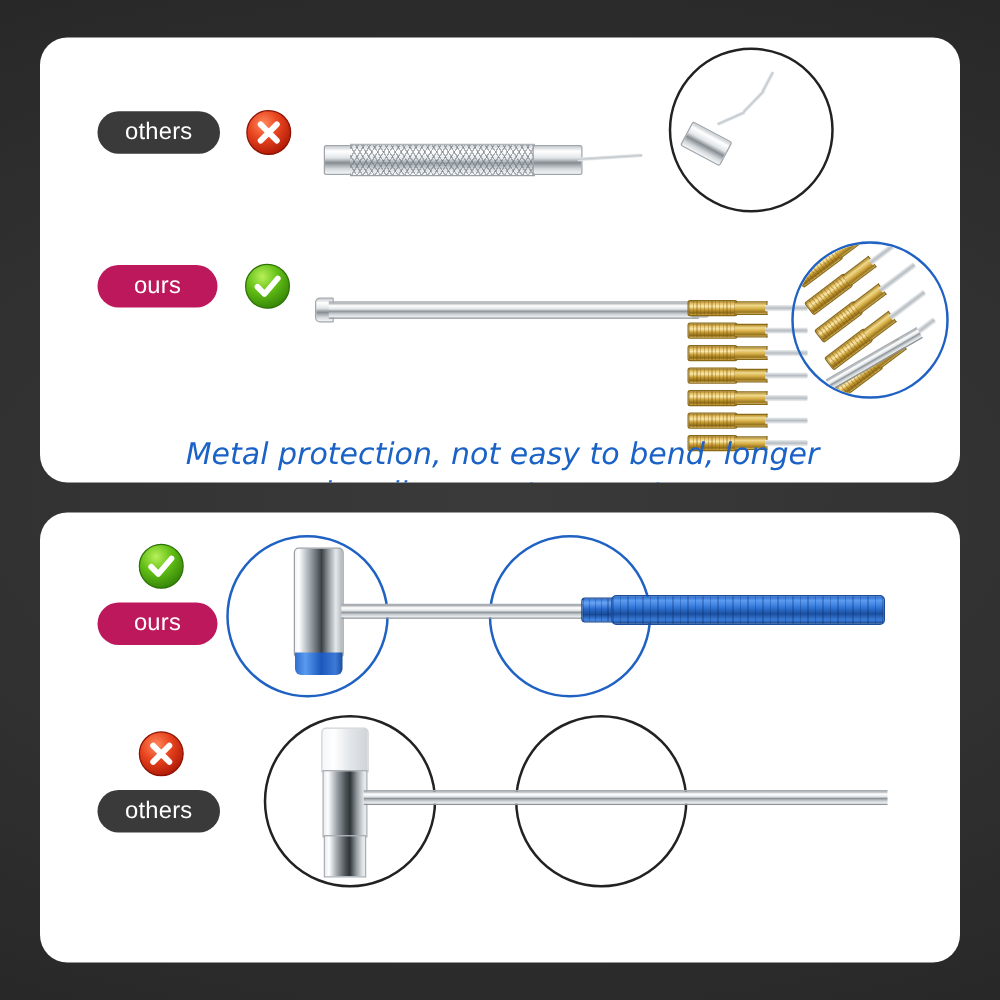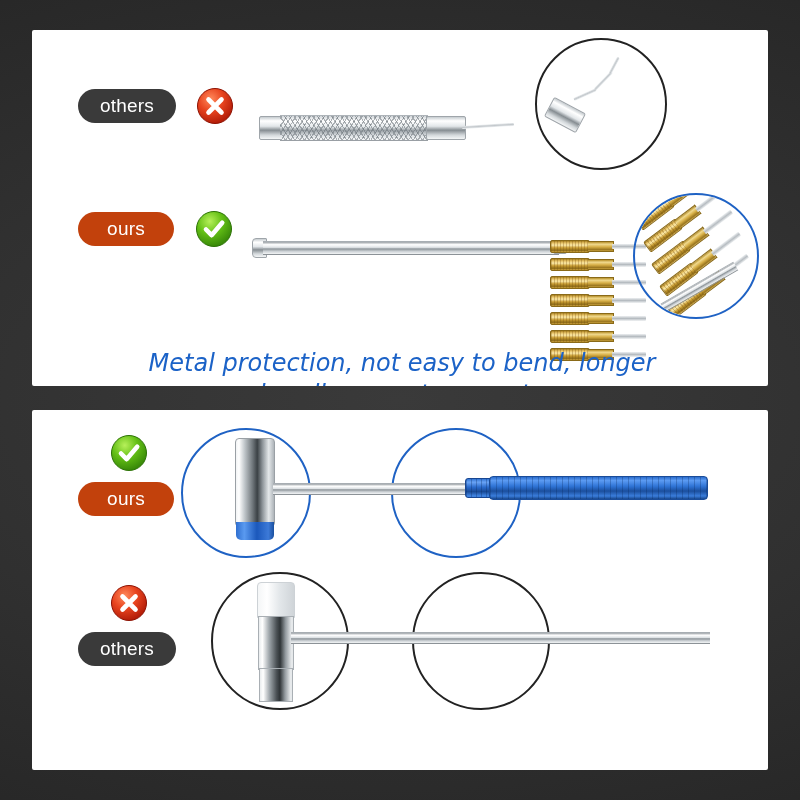--- a/index.html
+++ b/index.html
@@ -13,40 +13,40 @@
     position:absolute;inset:0;
     background:
       radial-gradient(ellipse 900px 500px at 50% 50%, #3a3a3a 0%, #303030 55%, #262626 100%);
   }
   .stage{position:absolute;inset:0;}
 
   
   .panel{
     position:absolute;
     background:#ffffff;
-    border-radius:2px;
+    border-radius:22px;
     overflow:hidden;
   }
   #panel-top{ left:32px; top:30px; width:736px; height:356px; }
   #panel-bottom{ left:32px; top:410px; width:736px; height:360px; }
 
   
   .pill{
     position:absolute;
     display:flex;align-items:center;justify-content:center;
     border-radius:999px;
     color:#ffffff;
     font-size:19px;
     letter-spacing:.2px;
     height:34px;
     padding:0 10px;
     box-sizing:border-box;
   }
   .pill-dark{ background:#3a3a3a; }
-  .pill-blue{ background:#c2410c; }
+  .pill-blue{ background:#be185d; }
 
   
   .badge{
     position:absolute;
     width:38px;height:38px;border-radius:50%;
     display:flex;align-items:center;justify-content:center;
   }
   .badge svg{display:block;}
 
   

